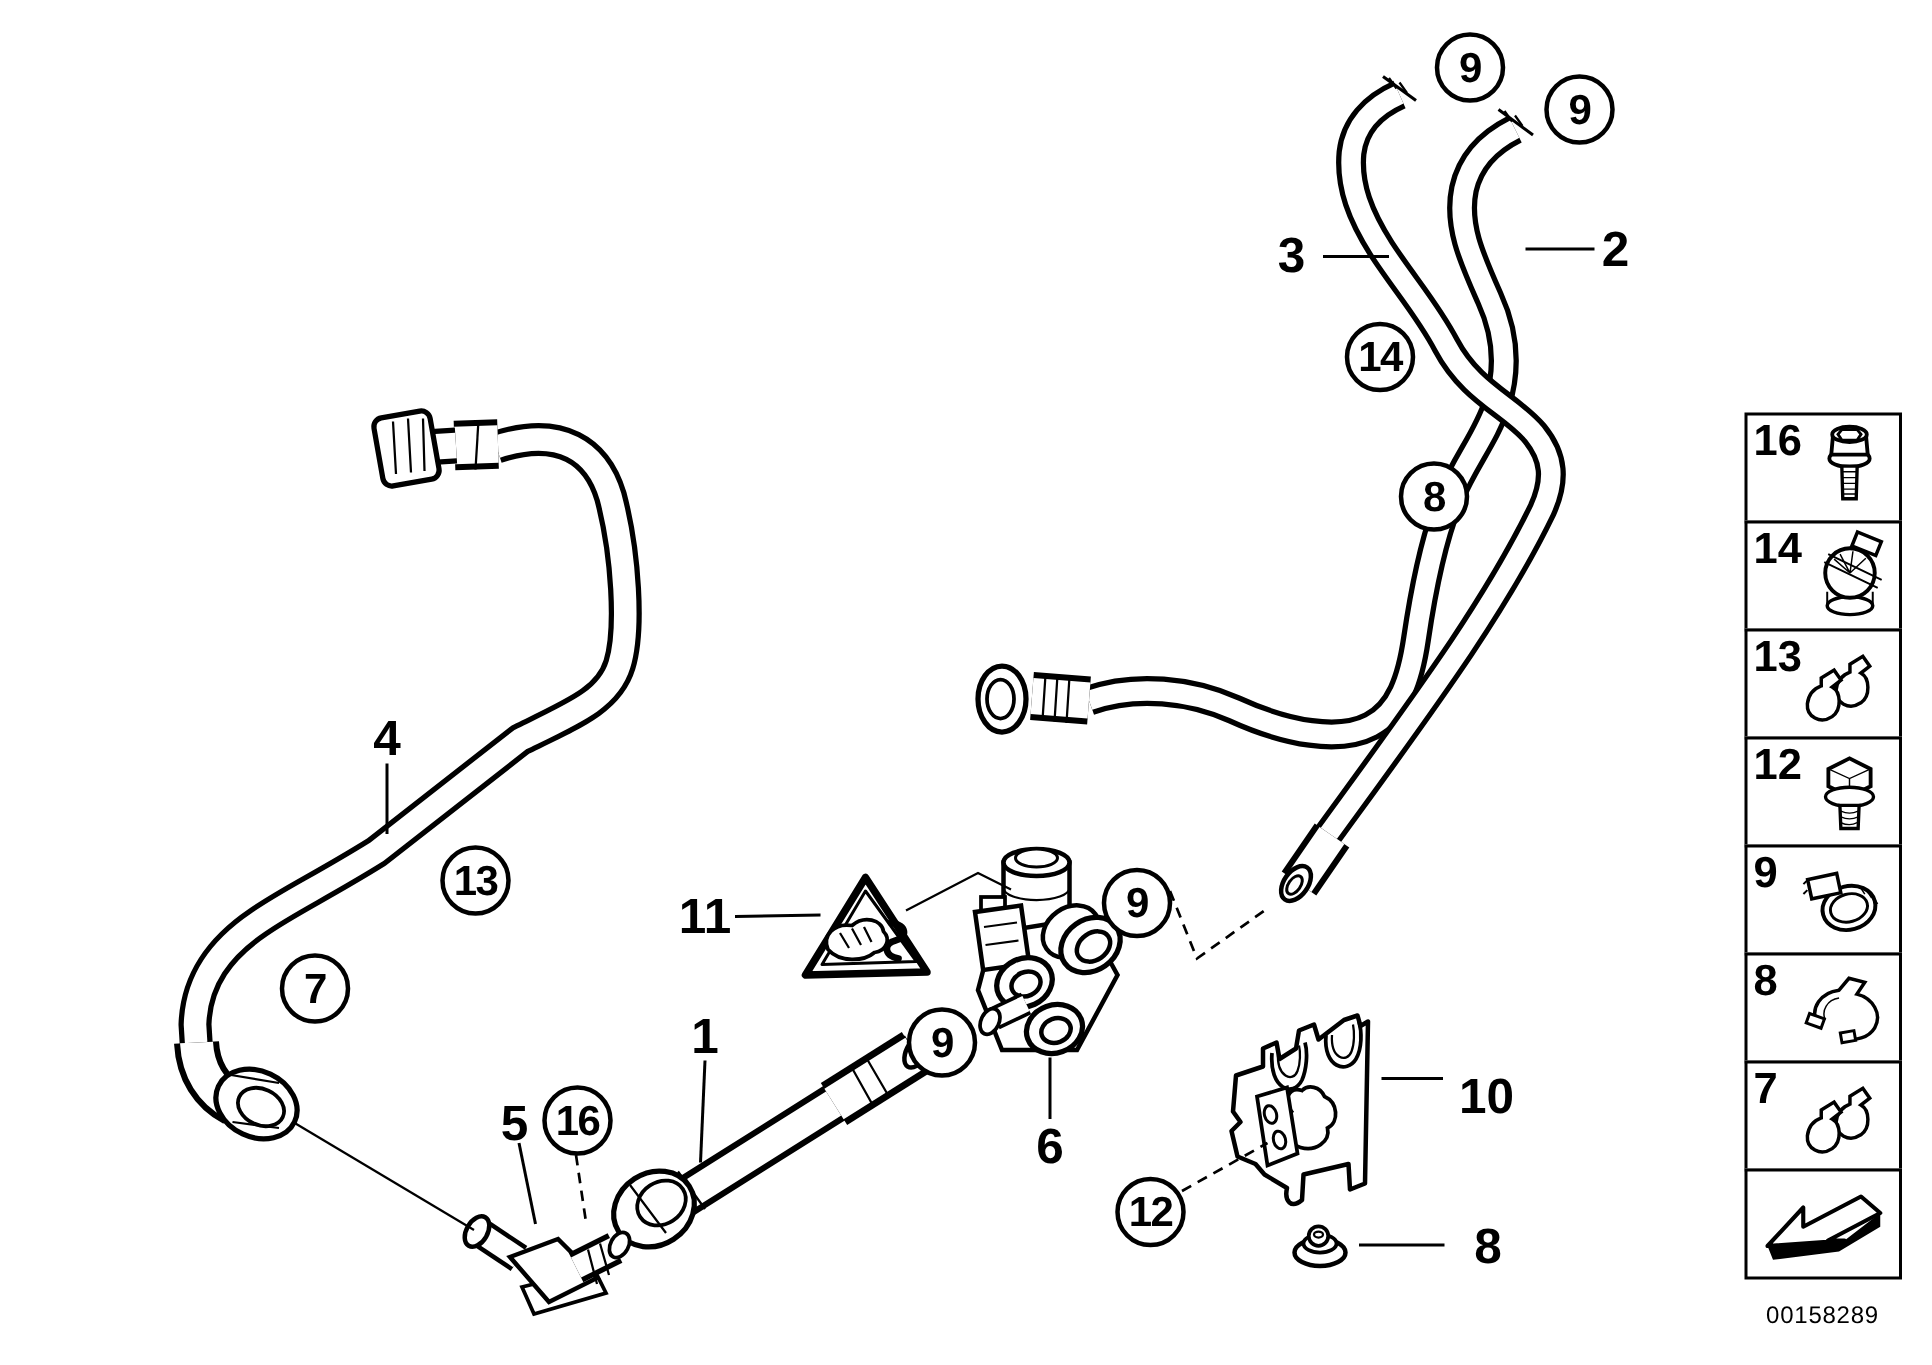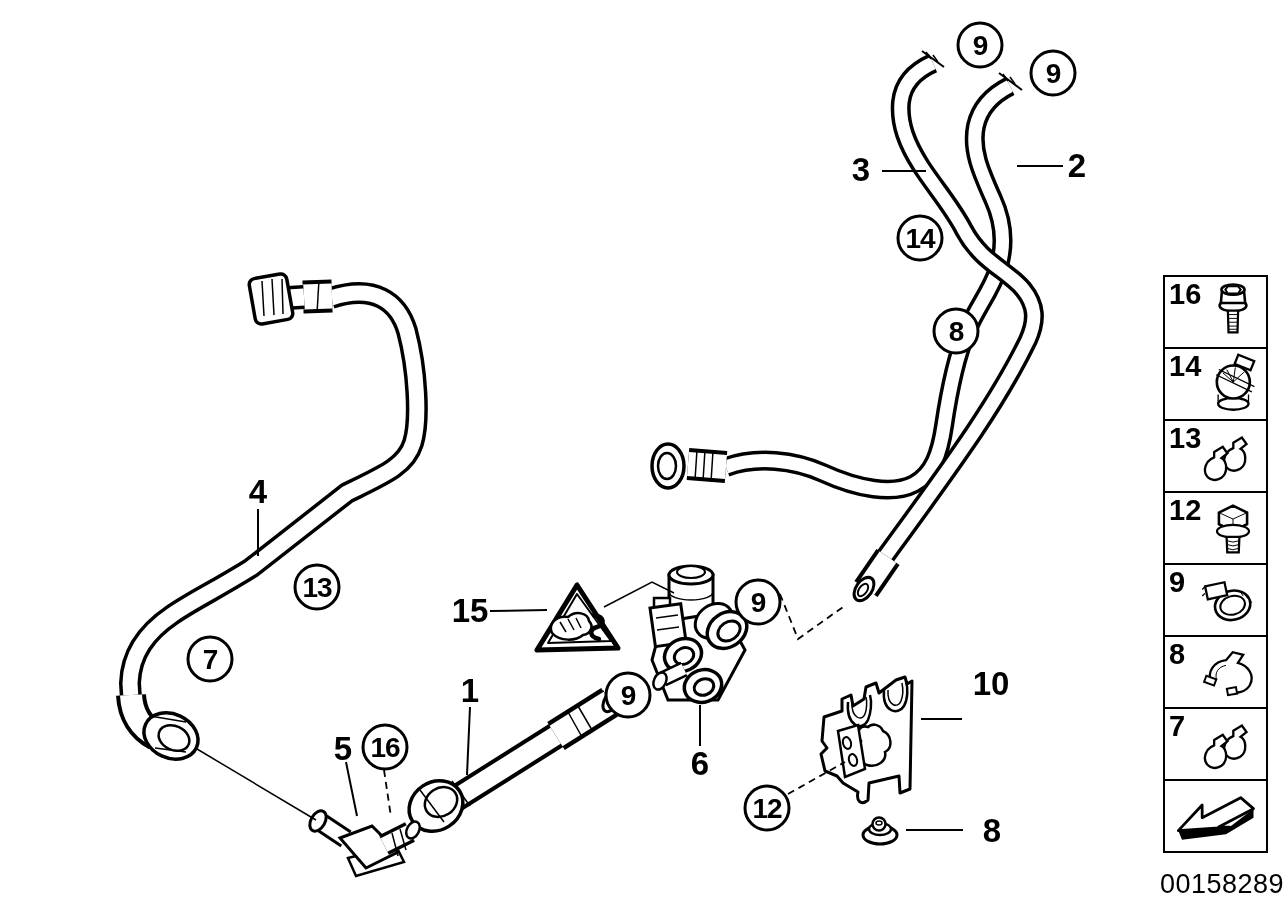--- a/index.html
+++ b/index.html
@@ -22,21 +22,21 @@
       white-space:nowrap;}
   
   #legend{position:absolute;left:1163px;top:275px;width:105px;}
   .cell{position:relative;width:101px;height:70px;border:2px solid #000;background:#fff;
         margin-top:-2px;}
   .cell:first-child{margin-top:0;}
   .cell .num{position:absolute;left:4px;top:1px;font-weight:bold;font-size:29px;}
   .cell svg{position:absolute;right:1px;top:2px;}
   .cell.arrowcell svg{left:4px;top:2px;}
   #imgnum{position:absolute;left:1160px;top:869px;width:110px;text-align:center;
-          font-size:27px;letter-spacing:.5px;}
+          font-size:16px;letter-spacing:.5px;}
 </style>
 </head>
 <body>
 
 <div id="stage">
 
   <svg id="art" width="1288" height="910" viewBox="0 0 1288 910">
 
     <g>
       <path class="o" stroke-width="20" stroke-linecap="butt" d="M 1010 86
@@ -232,25 +232,25 @@
   <div class="co" style="left:317px;top:587px">13</div>
   <div class="co" style="left:210px;top:659px">7</div>
   <div class="co" style="left:758px;top:602px">9</div>
   <div class="co" style="left:628px;top:695px">9</div>
   <div class="co" style="left:385px;top:747px">16</div>
   <div class="co" style="left:767px;top:808px">12</div>
 
   <div class="pl" style="left:861px;top:170px">3</div>
   <div class="pl" style="left:1077px;top:166px">2</div>
   <div class="pl" style="left:258px;top:492px">4</div>
-  <div class="pl" style="left:470px;top:611px">15</div>
+  <div class="pl" style="left:470px;top:611px">11</div>
   <div class="pl" style="left:470px;top:691px">1</div>
   <div class="pl" style="left:343px;top:749px">5</div>
   <div class="pl" style="left:700px;top:764px">6</div>
-  <div class="pl" style="left:991px;top:684px">10</div>
+  <div class="pl" style="left:991px;top:731px">10</div>
   <div class="pl" style="left:992px;top:831px">8</div>
 
   <div id="legend">
 
     <div class="cell">
       <span class="num">16</span>
       <svg width="64" height="66" viewBox="0 0 100 100">
         <ellipse class="wf" cx="50" cy="40" rx="21" ry="9" stroke-width="4"></ellipse>
         <polygon class="wf" points="33,14 67,14 69,36 31,36" stroke-width="4"></polygon>
         <ellipse class="wf" cx="50" cy="15" rx="18" ry="8" stroke-width="4"></ellipse>

